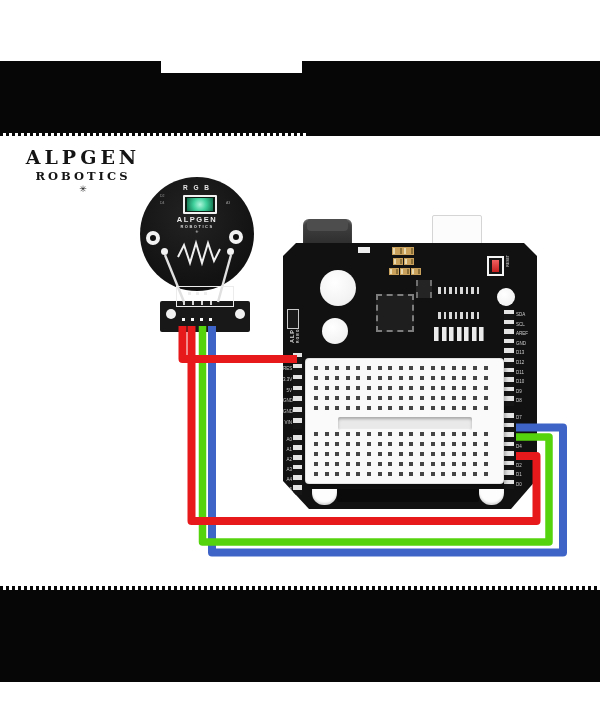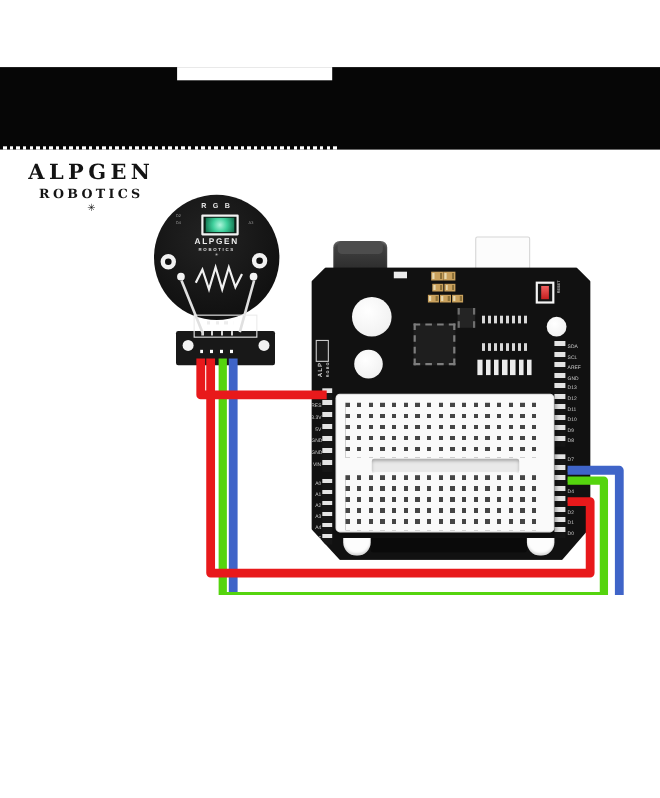--- a/index.html
+++ b/index.html
@@ -1,16 +1,16 @@
 <!DOCTYPE html>
 <html><head>
 <meta charset="utf-8">
 <style>
   html,body{margin:0;padding:0;background:#ffffff;}
-  .canvas{position:relative;width:600px;height:541px;background:#ffffff;overflow:hidden;
+  .canvas{position:relative;width:600px;height:725px;background:#ffffff;overflow:hidden;
           font-family:"Liberation Sans",sans-serif;}
   .abs{position:absolute;}
 
   
   .band{background:#060606;}
   .band-dashes{background:repeating-linear-gradient(90deg, rgba(255,255,255,0) 0 3px, #ffffff 3px 6px);}
   .band-checker{background:repeating-linear-gradient(90deg, #060606 0 3px, rgba(255,255,255,0) 3px 6px);}
 
   
   .logo1{font-family:"DejaVu Serif",serif;font-weight:bold;font-size:19px;letter-spacing:4px;color:#141414;}

